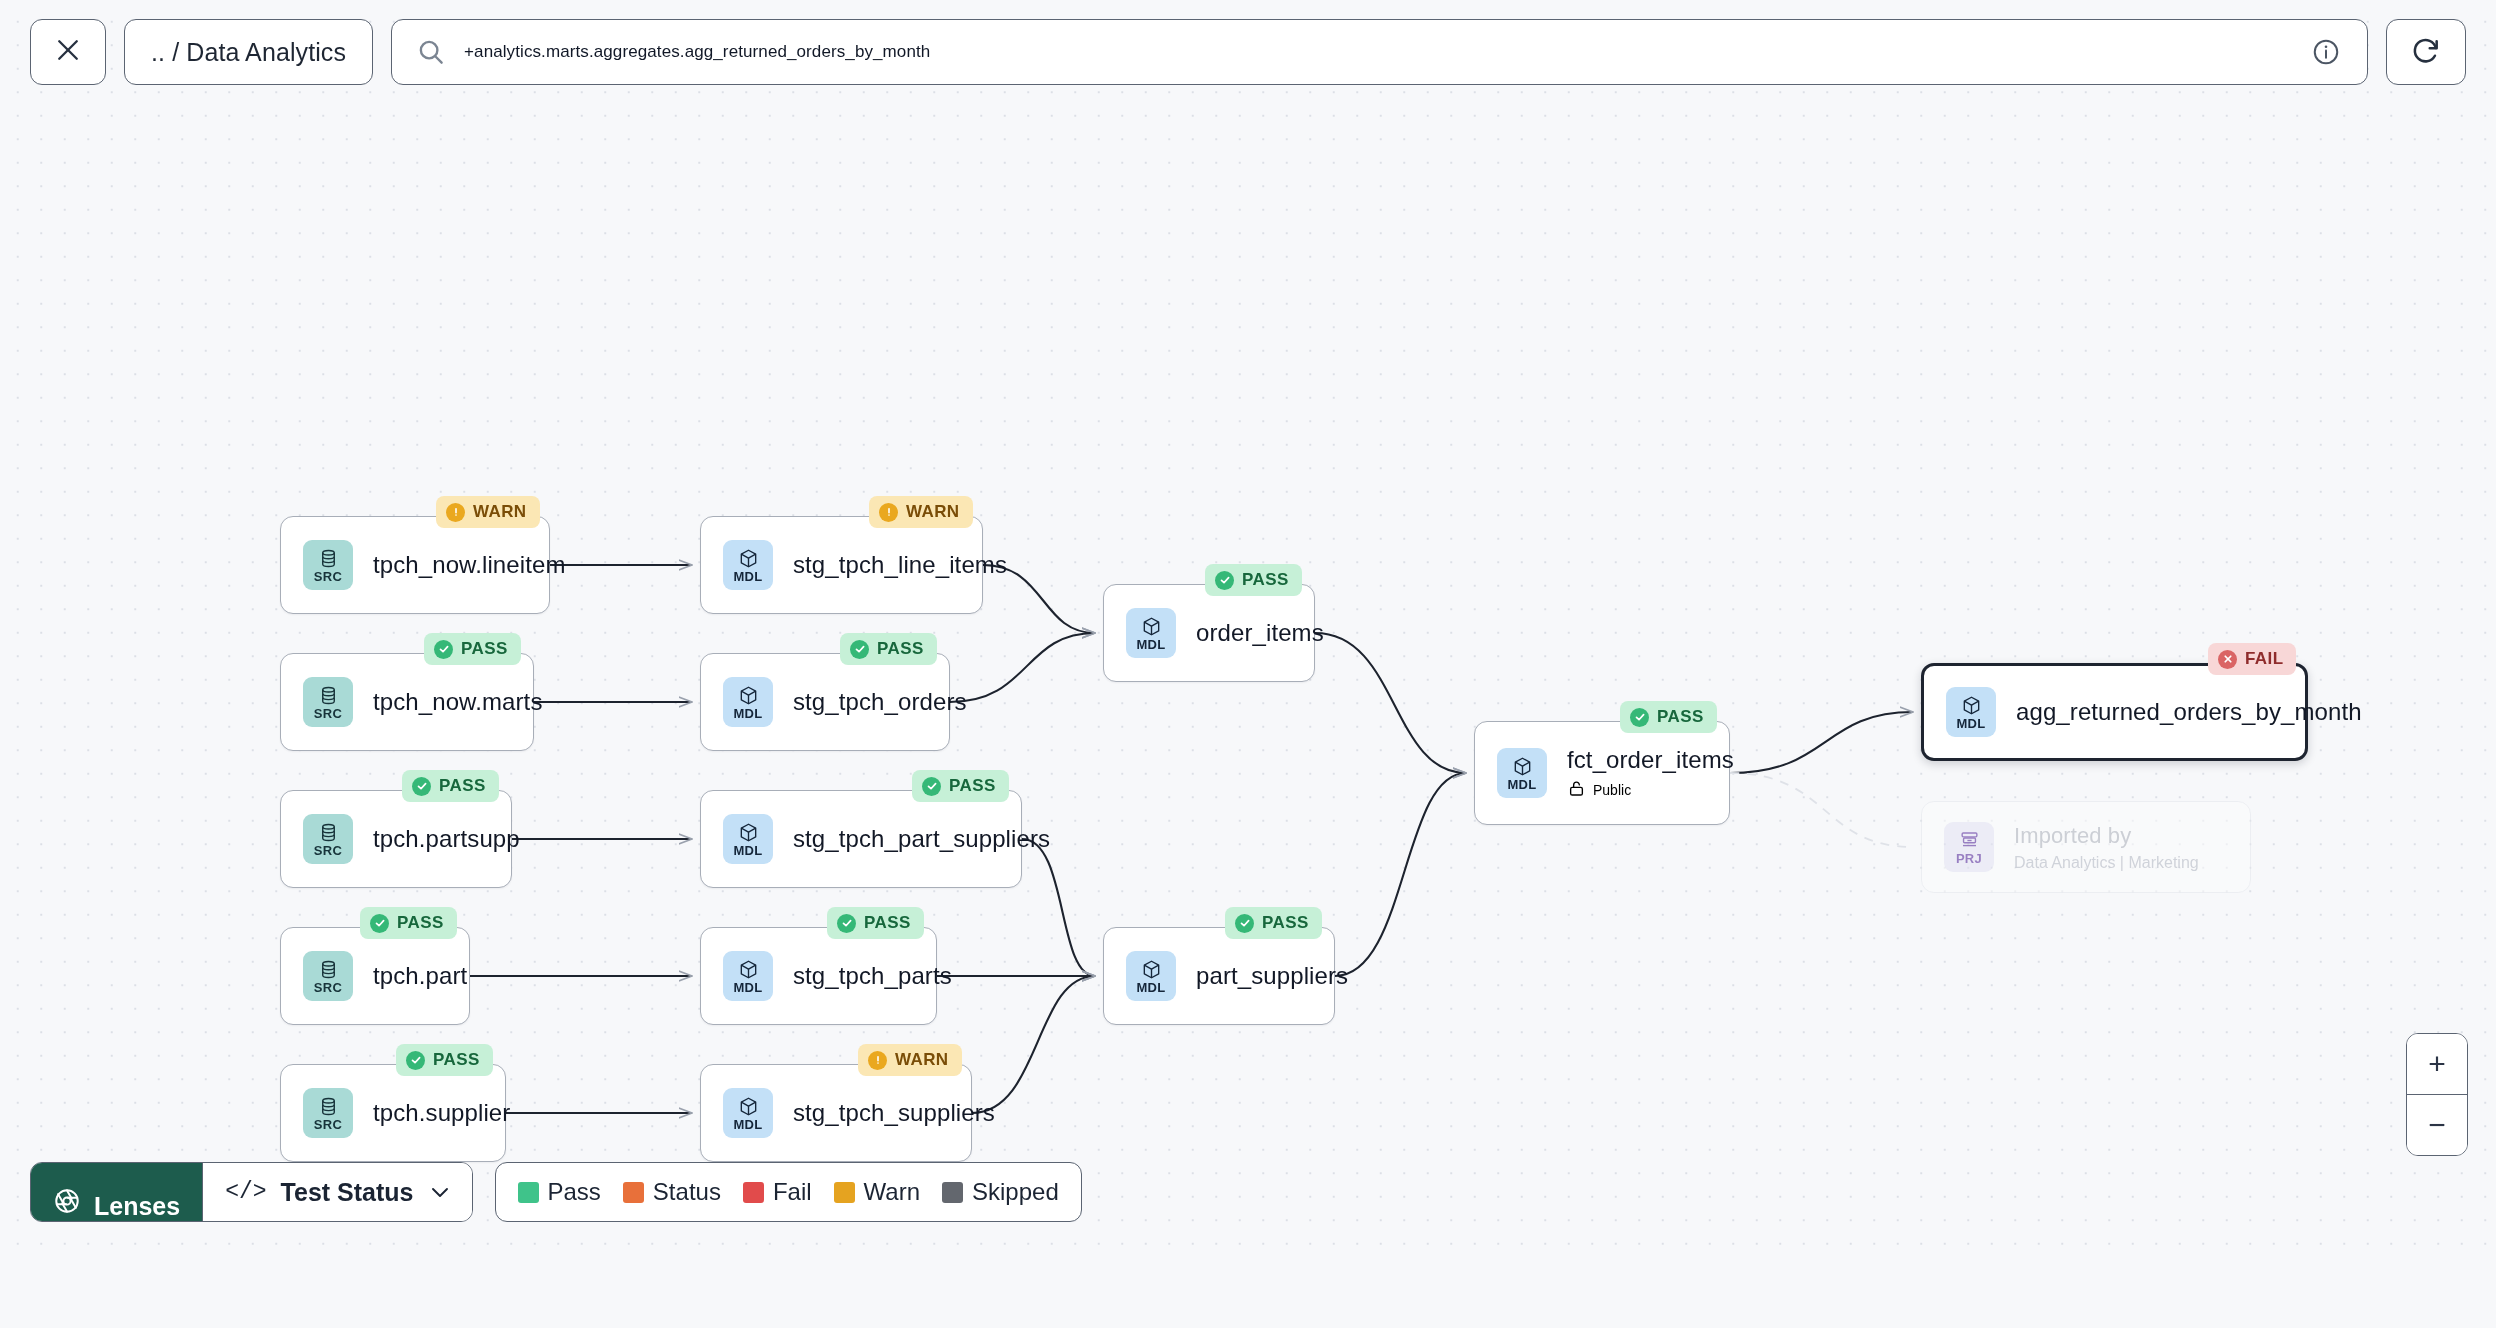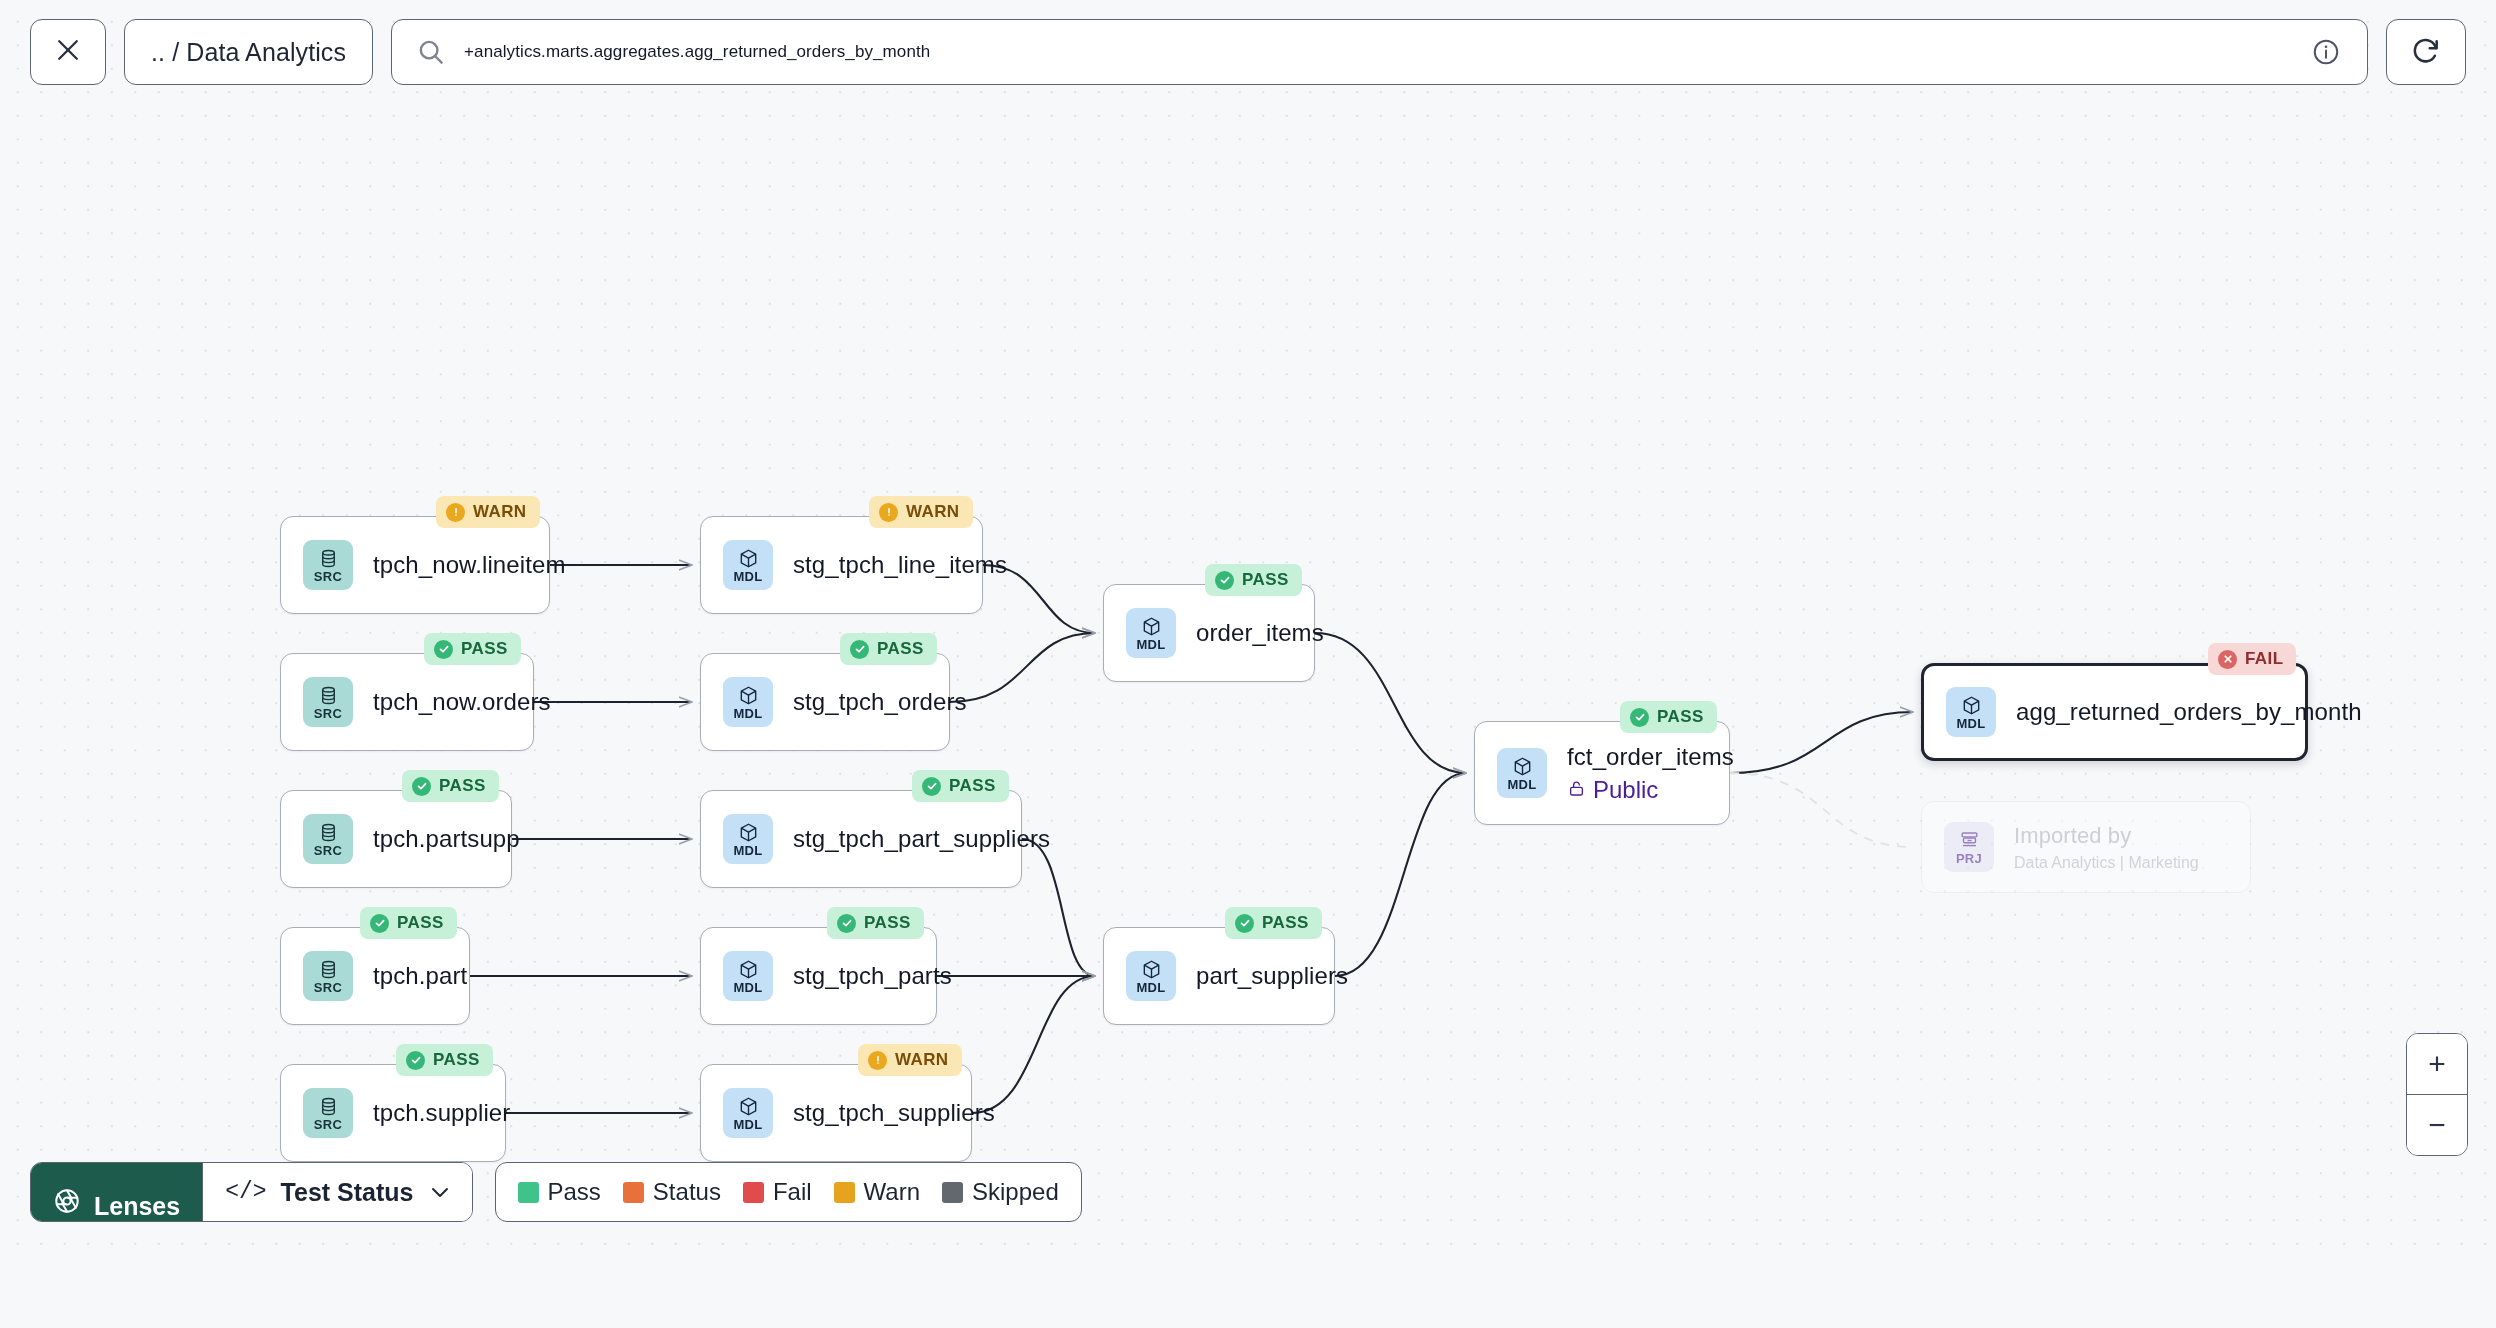--- a/index.html
+++ b/index.html
@@ -106,21 +106,21 @@
     font-size: 13px; font-weight: 700; letter-spacing: .3px; line-height: 1;
   }
 
   .node-text { display: flex; flex-direction: column; gap: 5px; min-width: 0; }
   .node-title {
     font-size: 24px; color: #121826; white-space: nowrap; letter-spacing: .1px;
   }
   .node.ghost .node-title { color: #a9aeb8; font-size: 22px; }
   .node-sub {
     display: flex; align-items: center; gap: 7px;
-    font-size: 24px; color: #4c1d95;
+    font-size: 14px; color: #000000;
   }
   .node.ghost .node-sub { color: #b0b5c0; font-size: 16px; }
   .node-sub svg { width: 19px; height: 19px; }
 
   
   .pill {
     position: absolute;
     display: flex; align-items: center; gap: 8px;
     height: 32px;
     padding: 0 13px 0 10px;
@@ -305,21 +305,21 @@
           <div class="badge-icon src">
             <svg viewBox="0 0 24 24" fill="none" stroke="currentColor" stroke-width="1.6">
               <ellipse cx="12" cy="5.4" rx="6.6" ry="2.6"></ellipse>
               <path d="M5.4 5.4v4.2c0 1.43 2.95 2.6 6.6 2.6s6.6-1.17 6.6-2.6V5.4"></path>
               <path d="M5.4 9.9v4.2c0 1.43 2.95 2.6 6.6 2.6s6.6-1.17 6.6-2.6V9.9"></path>
               <path d="M5.4 14.4v4.2c0 1.43 2.95 2.6 6.6 2.6s6.6-1.17 6.6-2.6v-4.2"></path>
             </svg>
             <span class="kind">SRC</span>
           </div>
           <div class="node-text">
-            <div class="node-title">tpch_now.orders</div>
+            <div class="node-title">tpch_now.marts</div>
           </div>
         </div>
         <div class="pill pass" style="left: 424px; top: 529px;">
           <span class="dot">
             <svg viewBox="0 0 24 24" fill="none" stroke="currentColor" stroke-width="3.4" stroke-linecap="round" stroke-linejoin="round">
               <polyline points="5,12.6 10,17.4 19.2,7.2"></polyline>
             </svg>
           </span>
           <span>PASS</span>
         </div>

